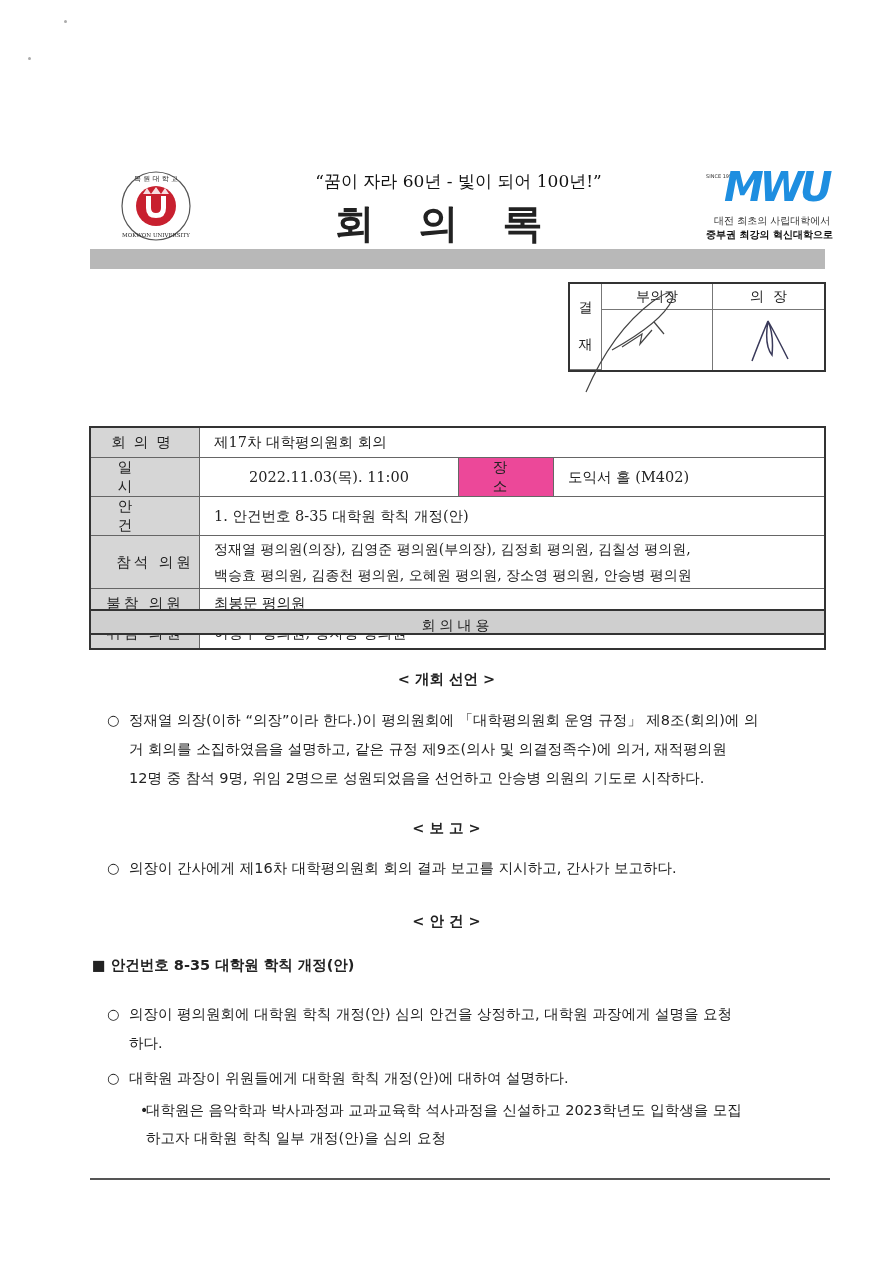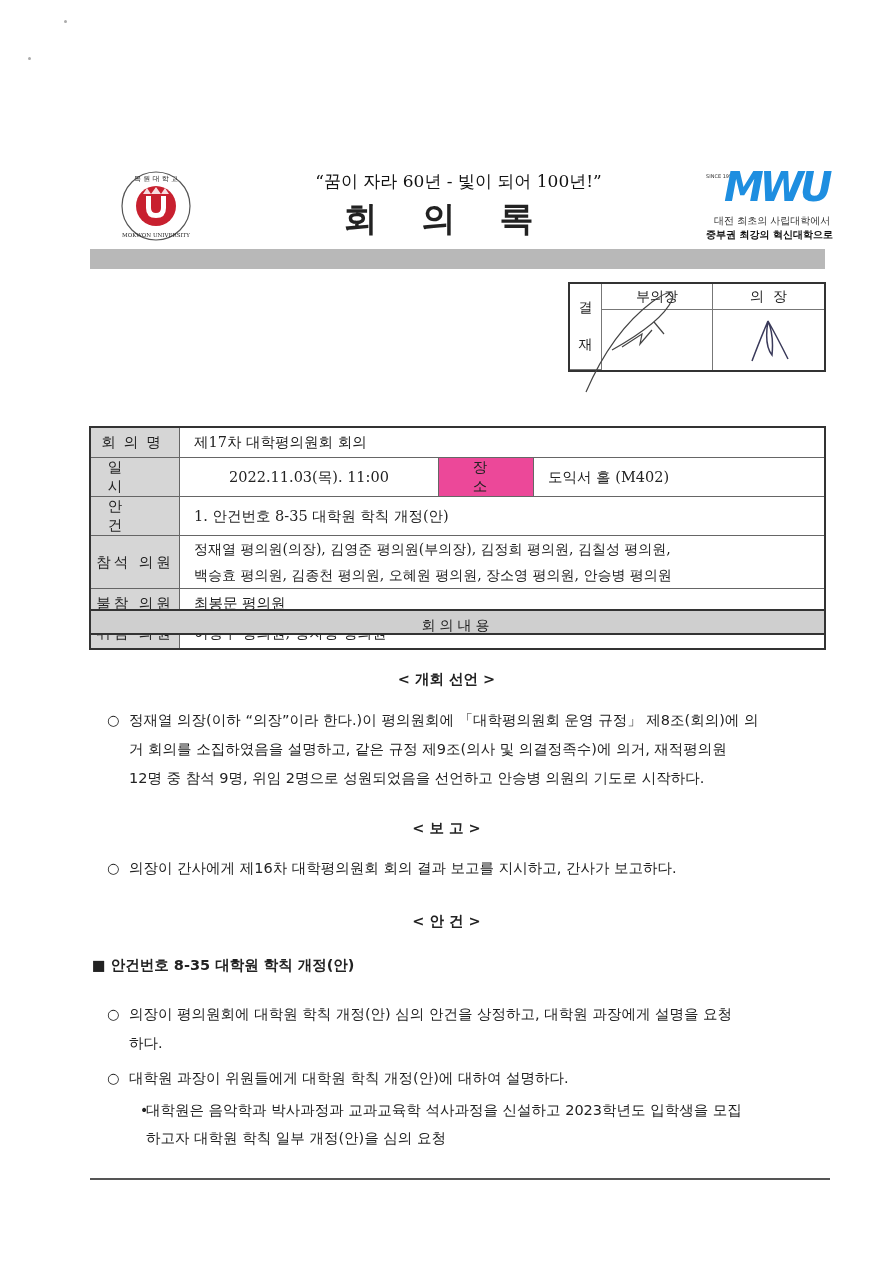--- a/index.html
+++ b/index.html
@@ -3,21 +3,21 @@
 <meta charset="utf-8">
 <style>
   html, body { margin:0; padding:0; background:#ffffff; }
   body { width:893px; height:1264px; position:relative; overflow:hidden;
          font-family:"DejaVu Sans", "Liberation Sans", sans-serif; color:#222; }
   .abs { position:absolute; }
   .speck { position:absolute; width:3px; height:3px; background:#888; border-radius:50%; opacity:.7; }
 
   
   .slogan { left:12px; width:893px; top:170px; text-align:center; font-family:"DejaVu Serif", serif; font-size:17px; color:#111; }
-  .title { left:0; width:893px; top:196px; text-align:center; font-family:"DejaVu Serif", serif; font-size:34px; letter-spacing:44px; font-weight:bold; color:#222; padding-left:28px; box-sizing:border-box; }
+  .title { left:0; width:893px; top:196px; text-align:center; font-family:"DejaVu Serif", serif; font-size:40px; letter-spacing:44px; font-weight:bold; color:#222; padding-left:28px; box-sizing:border-box; }
   .logo-left { left:116px; top:170px; width:80px; height:70px; }
   .logo-right { left:706px; top:170px; width:122px; height:72px; }
   .mwu { font-family:"DejaVu Sans", sans-serif; font-weight:bold; color:#1e8ee0; font-size:40px; letter-spacing:-4px; position:absolute; left:18px; top:-6px; font-style:italic; }
   .since { position:absolute; left:0; top:3px; font-size:5px; color:#333; line-height:6px; }
   .tag1 { position:absolute; left:8px; top:44px; font-size:10px; color:#333; white-space:nowrap; }
   .tag2 { position:absolute; left:0; top:58px; font-size:10px; color:#111; font-weight:bold; white-space:nowrap;text-align:right; }
   .gray-band { left:90px; top:249px; width:735px; height:20px; background:#b8b8b8; }
 
   
   .approval { left:568px; top:282px; width:258px; height:90px; border:2px solid #333; box-sizing:border-box; display:grid; grid-template-columns:32px 1fr 1fr; grid-template-rows:26px 1fr; }
@@ -104,21 +104,21 @@
     <td class="h" style="letter-spacing:40px;">일 시</td>
     <td class="c" style="width:230px;">2022.11.03(목). 11:00</td>
     <td class="h2">장 소</td>
     <td>도익서 홀 (M402)</td>
   </tr>
   <tr>
     <td class="h" style="letter-spacing:40px;">안  건</td>
     <td colspan="3">1. 안건번호 8-35 대학원 학칙 개정(안)</td>
   </tr>
   <tr class="tall">
-    <td class="h" style="letter-spacing:3px;">참석 의원</td>
+    <td class="h" style="letter-spacing:3px;padding-left:20px;">참석 의원</td>
     <td colspan="3" style="white-space:nowrap;font-size:14px;">
       <div>정재열 평의원(의장), 김영준 평의원(부의장), 김정희 평의원, 김칠성 평의원,</div>
       <div>백승효 평의원, 김종천 평의원, 오혜원 평의원, 장소영 평의원, 안승병 평의원</div>
     </td>
   </tr>
   <tr>
     <td class="h" style="letter-spacing:3px;">불참 의원</td>
     <td colspan="3">최봉문 평의원</td>
   </tr>
   <tr>

